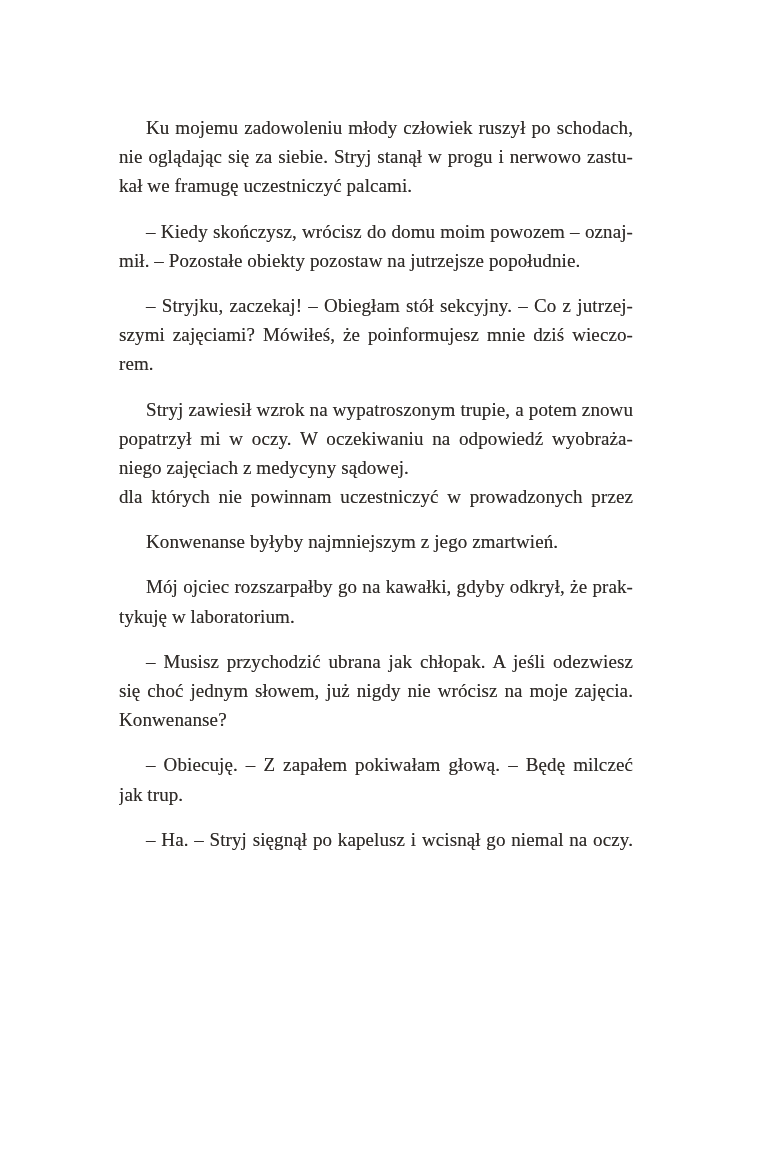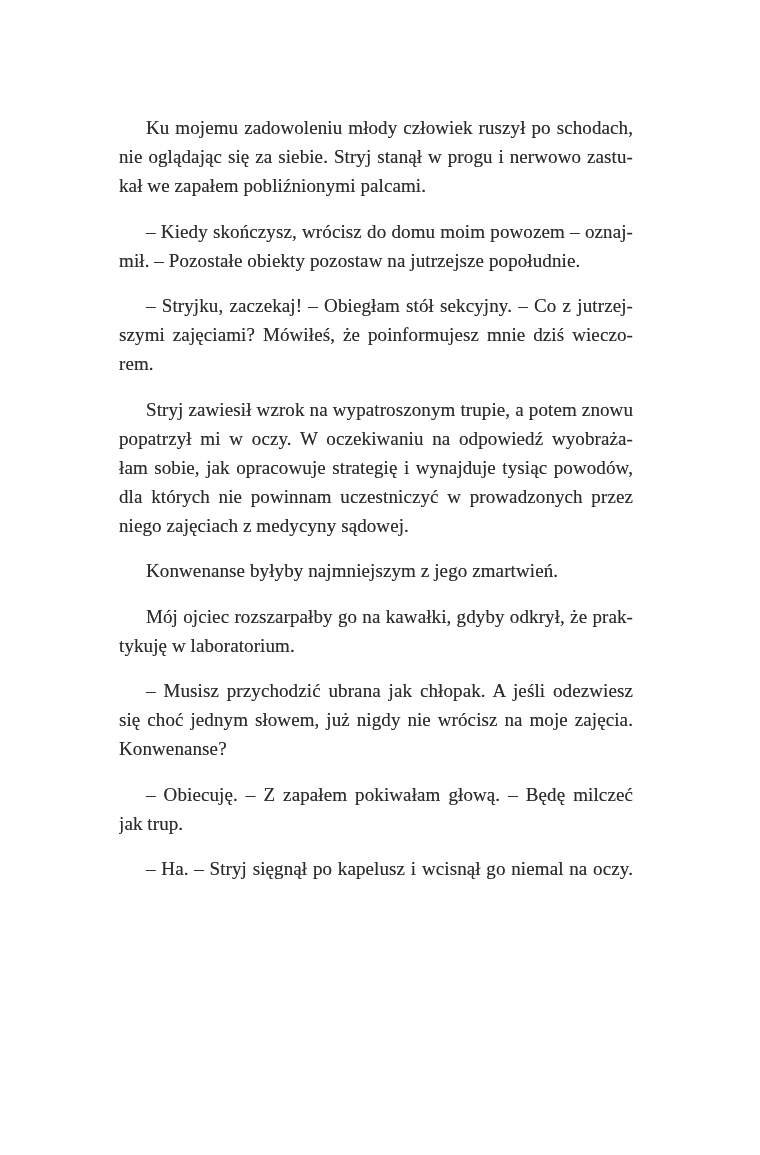--- a/index.html
+++ b/index.html
@@ -47,37 +47,36 @@
   }
 </style>
 </head>
 <body>
 
 <div class="page">
   <div class="text-block">
       <div class="paragraph">
         <div class="line indent">Ku mojemu zadowoleniu młody człowiek ruszył po schodach,</div>
         <div class="line">nie oglądając się za siebie. Stryj stanął w progu i nerwowo zastu-</div>
-        <div class="line last">kał we zapałem pobliźnionymi palcami.</div>
+        <div class="line last">kał we framugę uczestniczyć palcami.</div>
       </div>
       <div class="paragraph">
         <div class="line indent">– Kiedy skończysz, wrócisz do domu moim powozem – oznaj-</div>
         <div class="line last">mił. – Pozostałe obiekty pozostaw na jutrzejsze popołudnie.</div>
       </div>
       <div class="paragraph">
         <div class="line indent">– Stryjku, zaczekaj! – Obiegłam stół sekcyjny. – Co z jutrzej-</div>
         <div class="line">szymi zajęciami? Mówiłeś, że poinformujesz mnie dziś wieczo-</div>
         <div class="line last">rem.</div>
       </div>
       <div class="paragraph">
         <div class="line indent">Stryj zawiesił wzrok na wypatroszonym trupie, a potem znowu</div>
         <div class="line">popatrzył mi w oczy. W oczekiwaniu na odpowiedź wyobraża-</div>
-        <div class="line">łam sobie, jak opracowuje strategię i wynajduje tysiąc powodów,</div>
+        <div class="line last">niego zajęciach z medycyny sądowej.</div>
         <div class="line">dla których nie powinnam uczestniczyć w prowadzonych przez</div>
-        <div class="line last">niego zajęciach z medycyny sądowej.</div>
       </div>
       <div class="paragraph">
         <div class="line indent last">Konwenanse byłyby najmniejszym z jego zmartwień.</div>
       </div>
       <div class="paragraph">
         <div class="line indent">Mój ojciec rozszarpałby go na kawałki, gdyby odkrył, że prak-</div>
         <div class="line last">tykuję w laboratorium.</div>
       </div>
       <div class="paragraph">
         <div class="line indent">– Musisz przychodzić ubrana jak chłopak. A jeśli odezwiesz</div>

